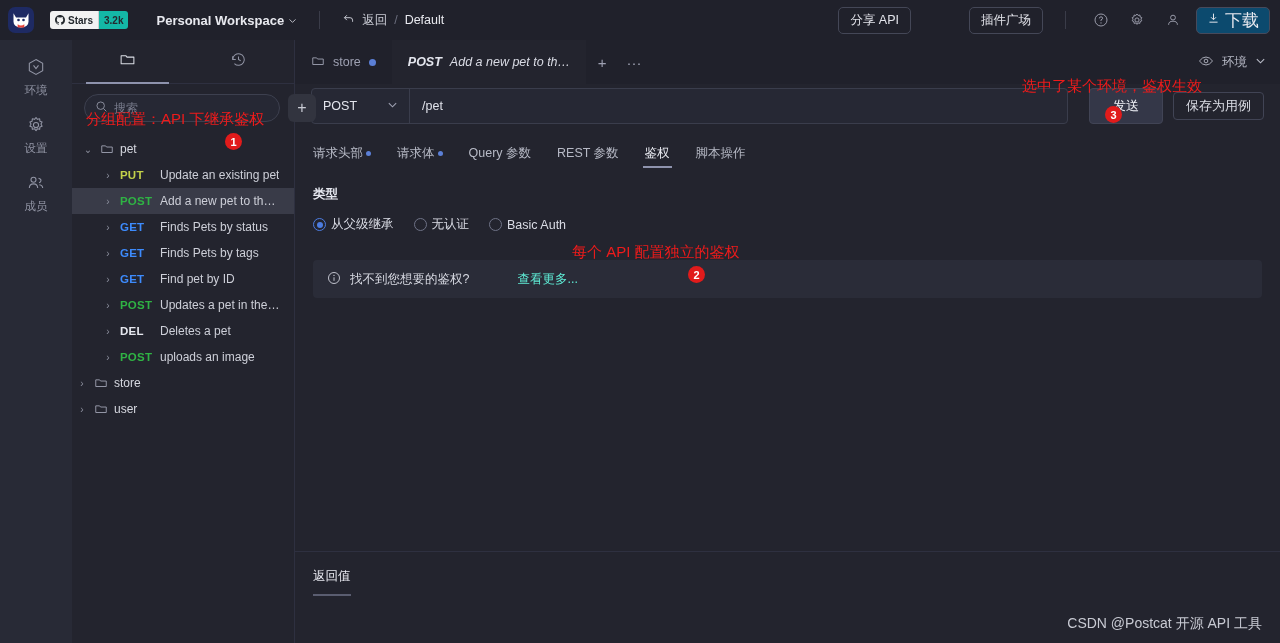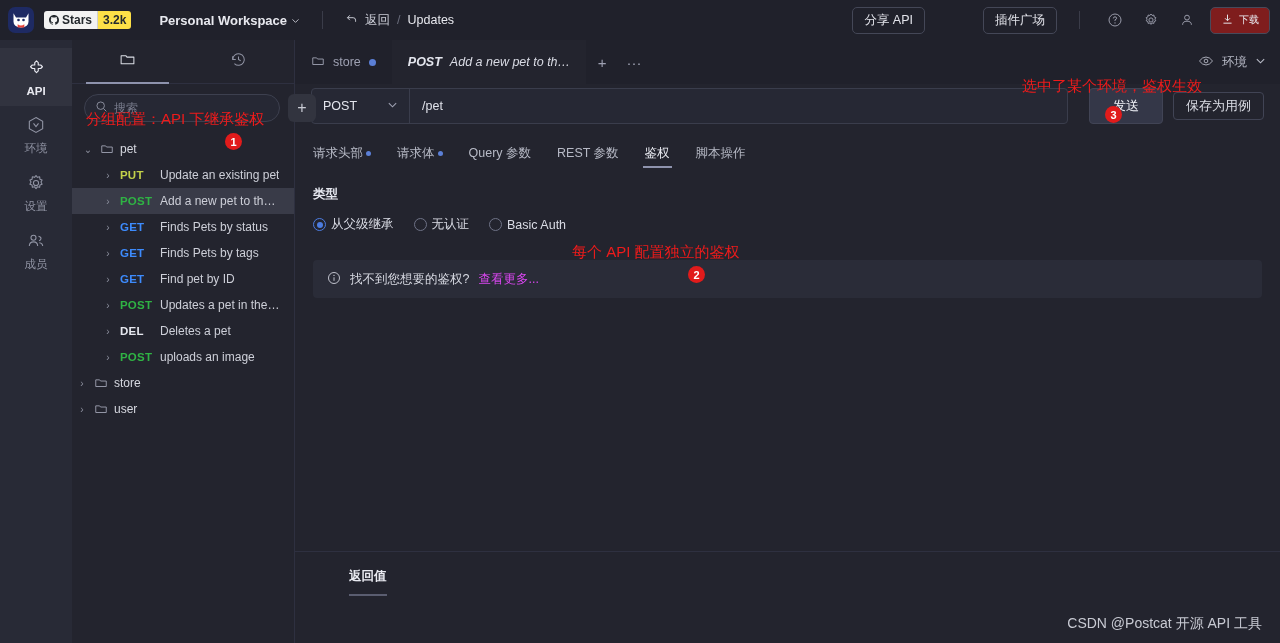--- a/index.html
+++ b/index.html
@@ -21,30 +21,30 @@
     gap: 10px;
   }
   .logo {
     width: 26px; height: 26px; border-radius: 7px;
     background: #1e2a63;
     display: flex; align-items: center; justify-content: center;
     flex: none;
   }
   .gh-badge {
     display: flex; align-items: center; height: 18px;
-    border-radius: 3px; overflow: hidden; font-size: 12px;
-    flex: none; 
+    border-radius: 3px; overflow: hidden; font-size: 10px;
+    flex: none; margin-left: 6px;
   }
   .gh-badge .left {
     background: #f2f2f2; color: #24292e;
     display: flex; align-items: center; gap: 3px;
     padding: 0 5px; height: 18px; font-weight: bold;
   }
   .gh-badge .right {
-    background: #fde047; color: #24292e;
+    background: #14b8a6; color: #24292e;
     padding: 0 5px; height: 18px; display: flex; align-items: center;
     font-weight: bold; border-left: 1px solid #cfcfcf;
   }
   .workspace {
     font-size: 13px; color: #e8e9ef; font-weight: bold;
     margin-left: 18px; display: flex; align-items: center; gap: 4px;
     cursor: pointer; flex: none;
   }
   .hdr-divider { width: 1px; height: 18px; background: #3a3c49; margin: 0 12px; flex: none; }
   .back-group {
@@ -59,23 +59,23 @@
     height: 27px; padding: 0 11px;
     display: flex; align-items: center; justify-content: center;
     font-size: 12.5px; color: #e2e3ea; cursor: pointer;
     background: transparent; flex: none; margin-left: 48px;
   }
   .icon-btn {
     width: 26px; height: 26px; display: flex; align-items: center;
     justify-content: center; cursor: pointer; color: #9d9fad; flex: none;
   }
   .dl-btn {
-    background: #7f1d1d; border: 1px solid #474a5b; border-radius: 5px;
+    background: #0c4a6e; border: 1px solid #474a5b; border-radius: 5px;
     height: 27px; padding: 0 10px; display: flex; align-items: center;
-    gap: 5px; font-size: 10px; color: #e8e9ef; cursor: pointer; flex: none;
+    gap: 5px; font-size: 17px; color: #e8e9ef; cursor: pointer; flex: none;
   }
 
   
   .body { flex: 1 1 auto; display: flex; min-height: 0; }
 
   
   .rail {
     width: 72px; background: #282a36; flex: none;
     display: flex; flex-direction: column; align-items: center;
     padding-top: 8px;
@@ -223,33 +223,33 @@
   .radio.checked .rc { border-color: #4c7ce0; }
   .radio.checked .rc::after {
     content: ""; width: 6px; height: 6px; border-radius: 50%; background: #4c7ce0;
   }
 
   .alert {
     margin-top: 27px; height: 38px; background: #2a2c38; border-radius: 4px;
     display: flex; align-items: center; gap: 9px; padding: 0 14px;
     font-size: 12.5px; color: #d8dae3;
   }
-  .alert a { color: #d946ef; text-decoration: none; }
+  .alert a { color: #5eead4; text-decoration: none; margin-left: 39px; }
 
   .inherit-line { margin-top: 25px; font-size: 12.5px; color: #c8cad3; }
   .inherit-line b { color: #eceef4; }
   .inherit-line a { color: #3d8bfd; text-decoration: none; }
 
   .resp {
     border-top: 1px solid #2e3040; padding: 14px 18px 0 18px;
     height: 92px; flex: none;
   }
   .resp-tab {
-    font-size: 12.5px; color: #e9eaf1; font-weight: bold; display: inline-flex;
-    flex-direction: column; gap: 9px; margin-left: 36px;
+    font-size: 12.5px; color: #e9eaf1; font-weight: normal; display: inline-flex;
+    flex-direction: column; gap: 9px;
   }
   .resp-tab .ul { height: 2px; background: #5a5d70; width: 100%; }
 
   .watermark {
     position: absolute; right: 18px; bottom: 10px;
     font-size: 14px; color: #c8cad3;
   }
 
   
   .anno { position: absolute; color: #ee1b1b; font-size: 15px; white-space: nowrap; }
@@ -293,21 +293,21 @@
     <div class="hdr-divider"></div>
     <div class="back-group">
       <span>
         <svg width="13" height="13" viewBox="0 0 16 16">
             <path d="M6 4 L3 7 L6 10" stroke="#c9cbd4" stroke-width="1.2" fill="none"></path>
             <path d="M3 7 L10 7 Q13 7 13 10 L13 12" stroke="#c9cbd4" stroke-width="1.2" fill="none"></path>
           </svg>
       </span>
       <span>返回</span>
       <span class="sep">/</span>
-      <span class="env-name">Updates</span>
+      <span class="env-name">Default</span>
     </div>
     <div class="spacer"></div>
     <div class="hbtn">分享 API</div>
     <div class="hbtn">插件广场</div>
     <div class="hdr-divider"></div>
     <div class="icon-btn">
       <svg width="16" height="16" viewBox="0 0 20 20">
           <circle cx="10" cy="10" r="7.5" stroke="#9d9fad" stroke-width="1.2" fill="none"></circle>
           <path d="M8 8 Q8 6 10 6 Q12 6 12 7.8 Q12 9.2 10 9.8 L10 11.2" stroke="#9d9fad" stroke-width="1.2" fill="none"></path>
           <circle cx="10" cy="13.6" r="0.8" fill="#9d9fad"></circle>
@@ -331,28 +331,20 @@
             <path d="M8 2 L8 9 M5 6.5 L8 9.5 L11 6.5 M3 12.5 L13 12.5" stroke="#e8e9ef" stroke-width="1.2" fill="none"></path>
           </svg>
       </span>
       <span>下载</span>
     </div>
   </div>
 
   <div class="body">
 
     <div class="rail">
-      <div class="rail-item active">
-        <span>
-          <svg width="21" height="21" viewBox="0 0 24 24">
-              <path d="M12 3.2 L14 5.2 L14 8 L16.8 8 L18.8 10 L16.8 12 L14 12 L14 14.8 L12 16.8 L10 14.8 L10 12 L7.2 12 L5.2 10 L7.2 8 L10 8 L10 5.2 Z" stroke="#e9eaf1" stroke-width="1.3" fill="none" stroke-linejoin="round"></path>
-            </svg>
-        </span>
-        <span style="font-weight:bold">API</span>
-      </div>
       <div class="rail-item">
         <span>
           <svg width="20" height="20" viewBox="0 0 24 24">
               <path d="M12 3 L20 7.5 L20 16.5 L12 21 L4 16.5 L4 7.5 Z" stroke="#9194a4" stroke-width="1.3" fill="none"></path>
               <path d="M9 10 L12 14 L15 10" stroke="#9194a4" stroke-width="1.3" fill="none"></path>
             </svg>
         </span>
         <span>环境</span>
       </div>
       <div class="rail-item">

